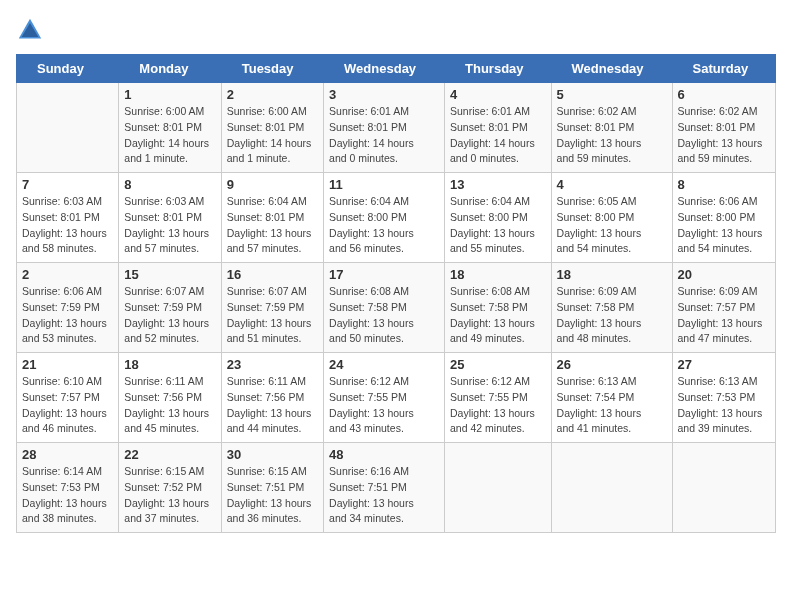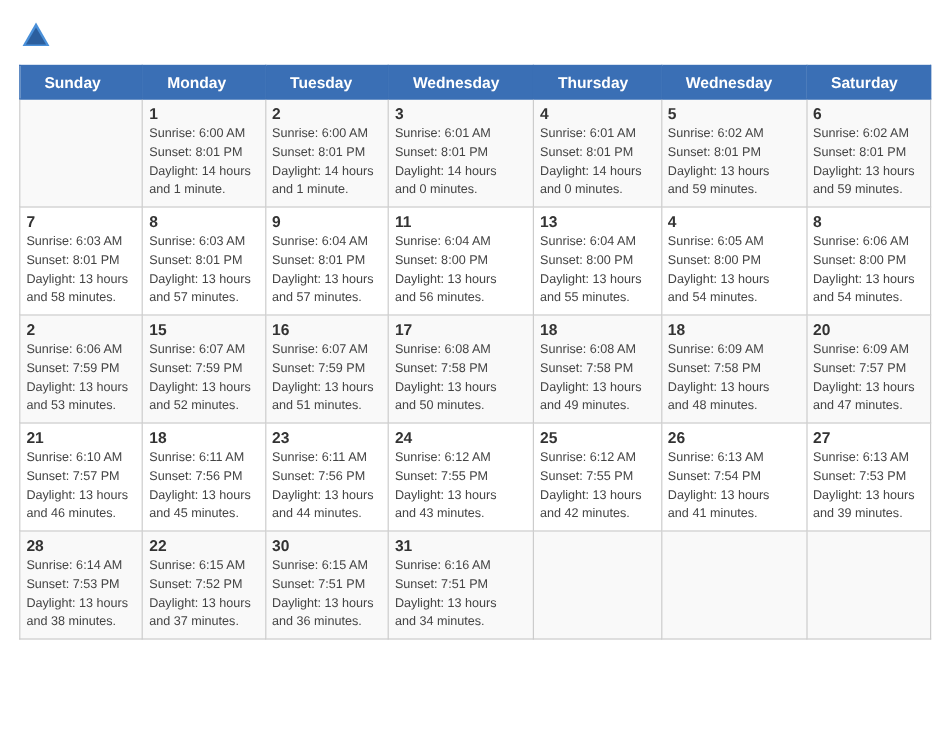--- a/index.html
+++ b/index.html
@@ -247,21 +247,21 @@
         </td>
         <td>
           <span class="day-number">22</span>
           <div class="day-info">Sunrise: 6:15 AM<br>Sunset: 7:52 PM<br>Daylight: 13 hours<br>and 37 minutes.</div>
         </td>
         <td>
           <span class="day-number">30</span>
           <div class="day-info">Sunrise: 6:15 AM<br>Sunset: 7:51 PM<br>Daylight: 13 hours<br>and 36 minutes.</div>
         </td>
         <td>
-          <span class="day-number">31</span>
+          <span class="day-number">48</span>
           <div class="day-info">Sunrise: 6:16 AM<br>Sunset: 7:51 PM<br>Daylight: 13 hours<br>and 34 minutes.</div>
         </td>
         <td class="empty-cell"></td>
         <td class="empty-cell"></td>
         <td class="empty-cell"></td>
       </tr>
     </tbody>
 </table>
 
 </body></html>

